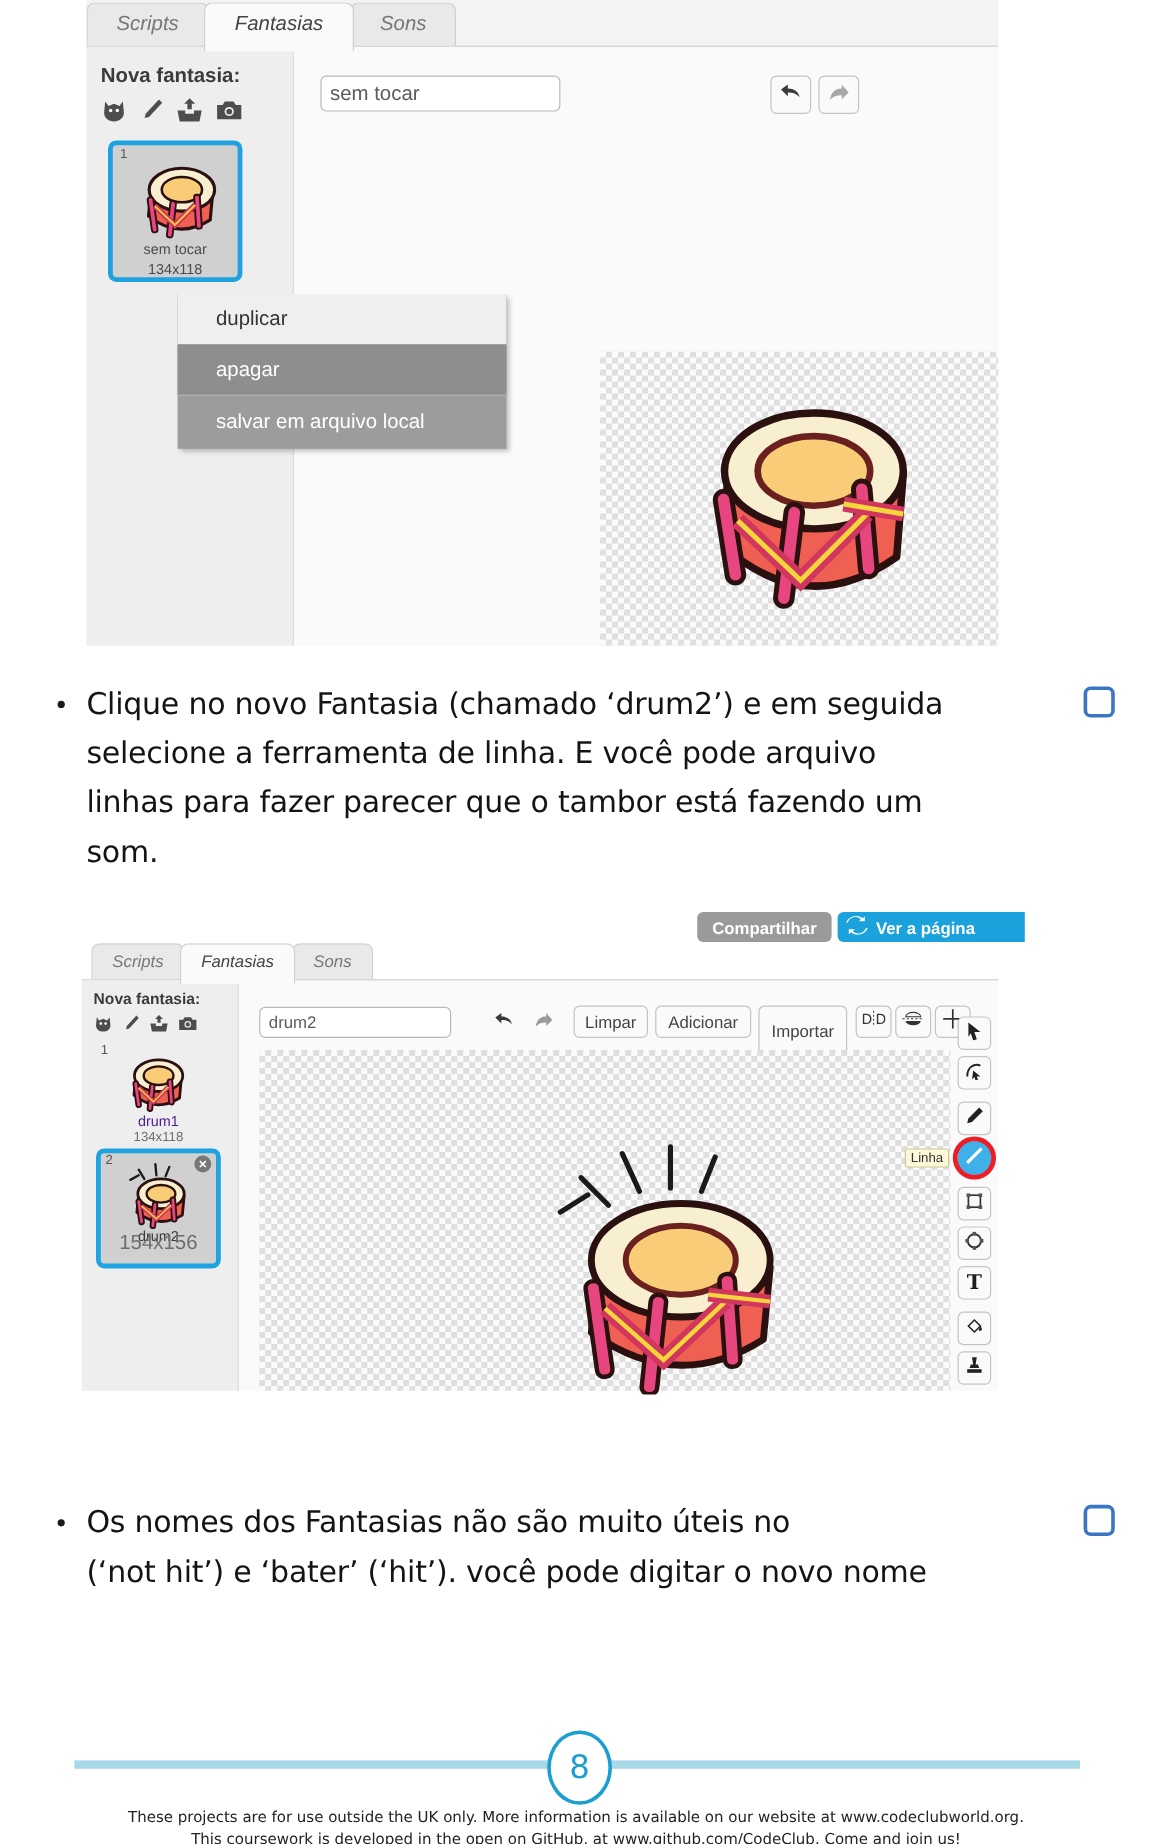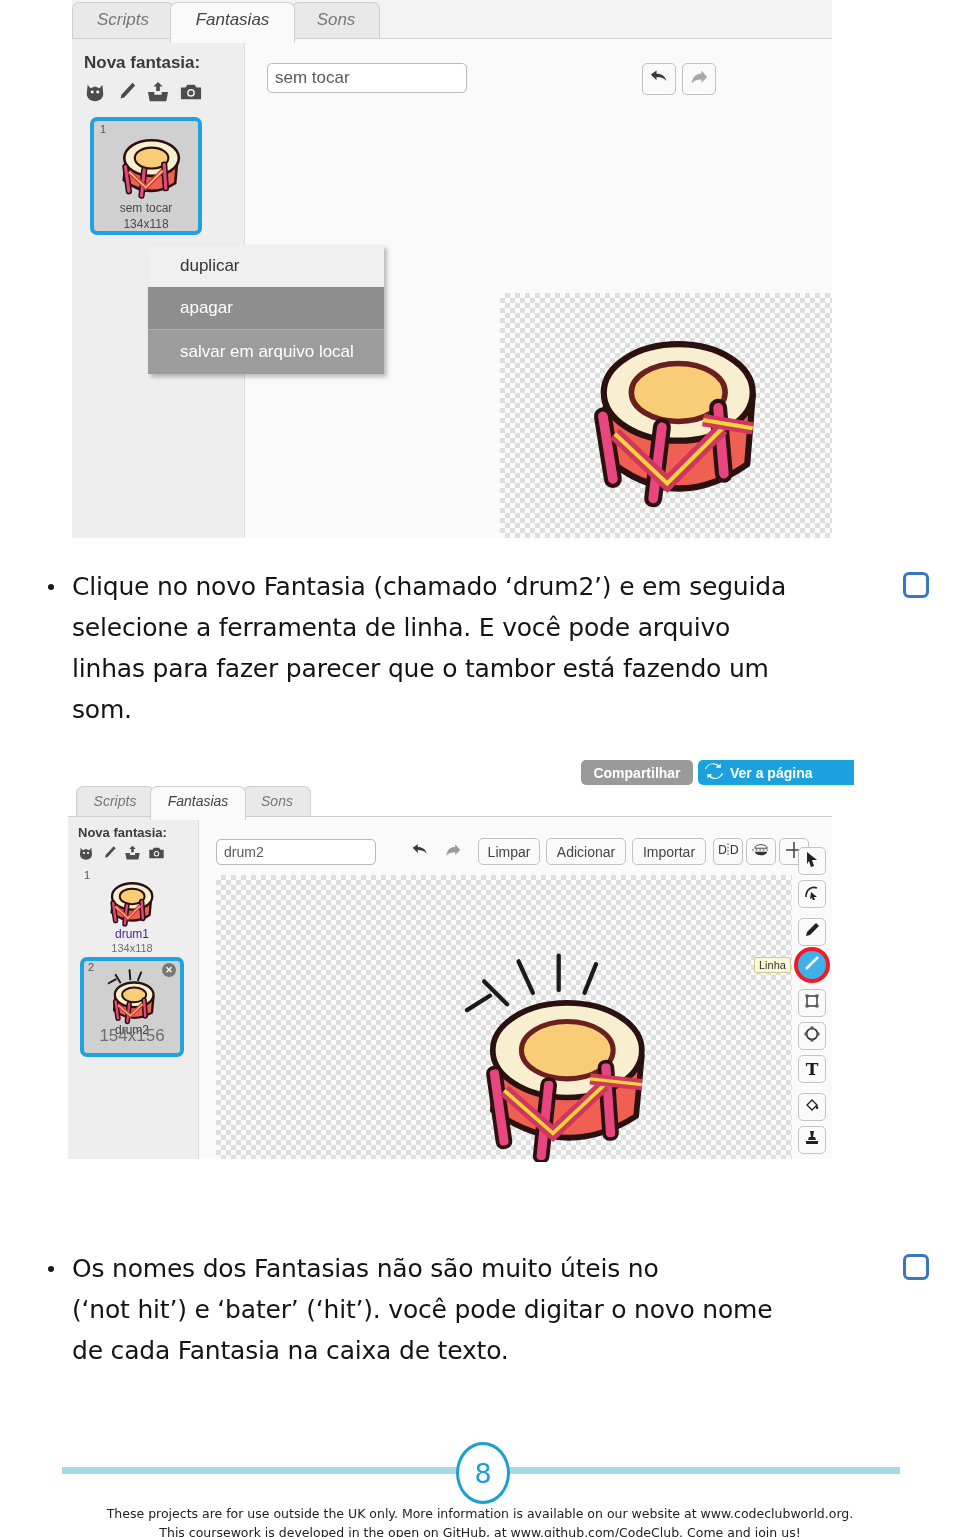--- a/index.html
+++ b/index.html
@@ -187,21 +187,21 @@
         <rect x="22" y="58" width="10" height="56" rx="5" transform="rotate(-9 27 86)"></rect>
         <rect x="58" y="66" width="10" height="62" rx="5" transform="rotate(7 63 97)"></rect>
         <rect x="104" y="52" width="10" height="58" rx="5" transform="rotate(-5 109 81)"></rect>
       </g>
       <path d="M32 76 L70 112 L110 72" fill="none" stroke="#d1365f" stroke-width="10"></path>
       <path d="M32 76 L70 112 L110 72" fill="none" stroke="#f4d53b" stroke-width="3"></path>
       <path d="M96 66 L132 72" stroke="#d1365f" stroke-width="9"></path>
       <path d="M96 66 L132 72" stroke="#f4d53b" stroke-width="3"></path>
     </svg>
 
-    <div class="ctxmenu" style="left:76px;top:206px;width:236px;">
+    <div class="ctxmenu" style="left:76px;top:206px;width:274px;">
       <div class="ctxitem first" style="height:42px;">
         <span>duplicar</span>
       </div>
       <div class="ctxitem" style="height:42px;background:#8e8e8e;">
         <span>apagar</span>
       </div>
       <div class="ctxsep"></div>
       <div class="ctxitem" style="height:44px;">
         <span>salvar em arquivo local</span>
       </div>
@@ -347,21 +347,21 @@
           </svg>
       </span>
     </div>
 
     <div class="tbtn" style="left:410px;top:21px;width:62px;height:27px;font-size:14px;">
       <span>Limpar</span>
     </div>
     <div class="tbtn" style="left:478px;top:21px;width:80px;height:27px;font-size:14px;">
       <span>Adicionar</span>
     </div>
-    <div class="tbtn" style="left:564px;top:21px;width:74px;height:27px;font-size:14px;">
+    <div class="tbtn" style="left:564px;top:21px;width:74px;height:42px;font-size:14px;">
       <span>Importar</span>
     </div>
 
     <div class="tbtn" style="left:645px;top:21px;width:30px;height:27px;">
       <span>
         <svg width="20" height="16" viewBox="0 0 24 18">
             <text x="0" y="14" font-size="14" font-family="DejaVu Sans, sans-serif" fill="#333">D</text>
             <line x1="12" y1="1" x2="12" y2="17" stroke="#333" stroke-dasharray="2 2"></line>
             <text x="14" y="14" font-size="14" font-family="DejaVu Sans, sans-serif" fill="#333">D</text>
           </svg>
@@ -489,21 +489,20 @@
     </div>
 
   </div>
 </div>
 
 <div class="bullet-block" style="left:0;top:1248px;width:960px;">
   <span class="bullet-dot" style="left:48px;top:18px;"></span>
   <div class="ptext" style="left:72px;top:0px;width:810px;">
     <div>Os nomes dos Fantasias não são muito úteis no</div>
     <div>(‘not hit’) e ‘bater’ (‘hit’). você pode digitar o novo nome</div>
-    <div>de cada Fantasia na caixa de texto.</div>
   </div>
   <span class="checkbox" style="left:903px;top:6px;"></span>
 </div>
 
 <div style="position:absolute;left:0;top:1440px;width:960px;">
   <div class="footline" style="left:62px;top:27px;width:400px;"></div>
   <div class="footline" style="left:505px;top:27px;width:395px;"></div>
   <div class="pagecirc" style="left:456px;top:2px;width:48px;height:56px;">
     <span>8</span>
   </div>

